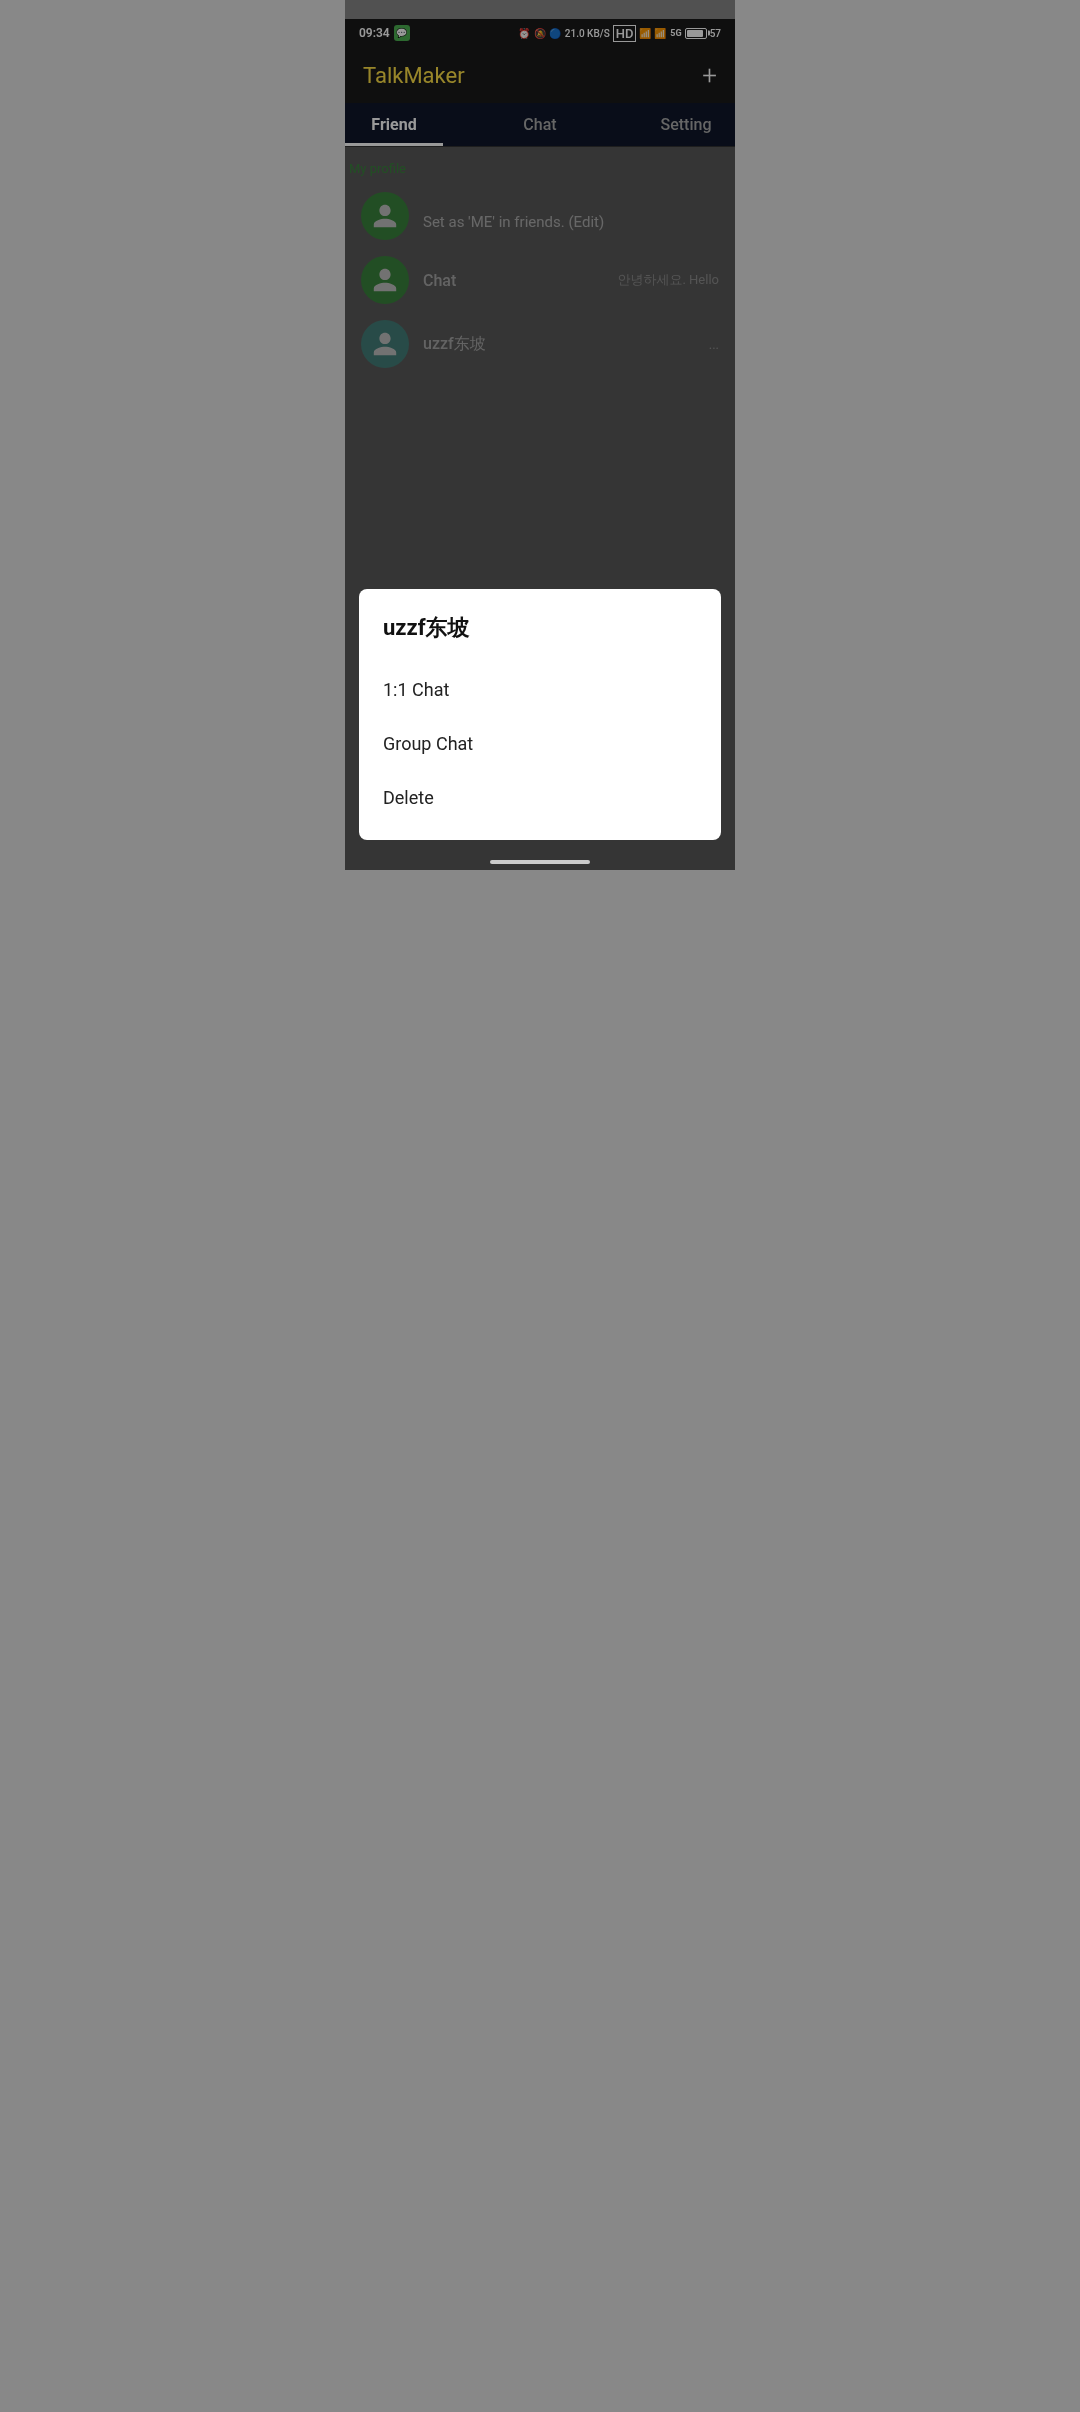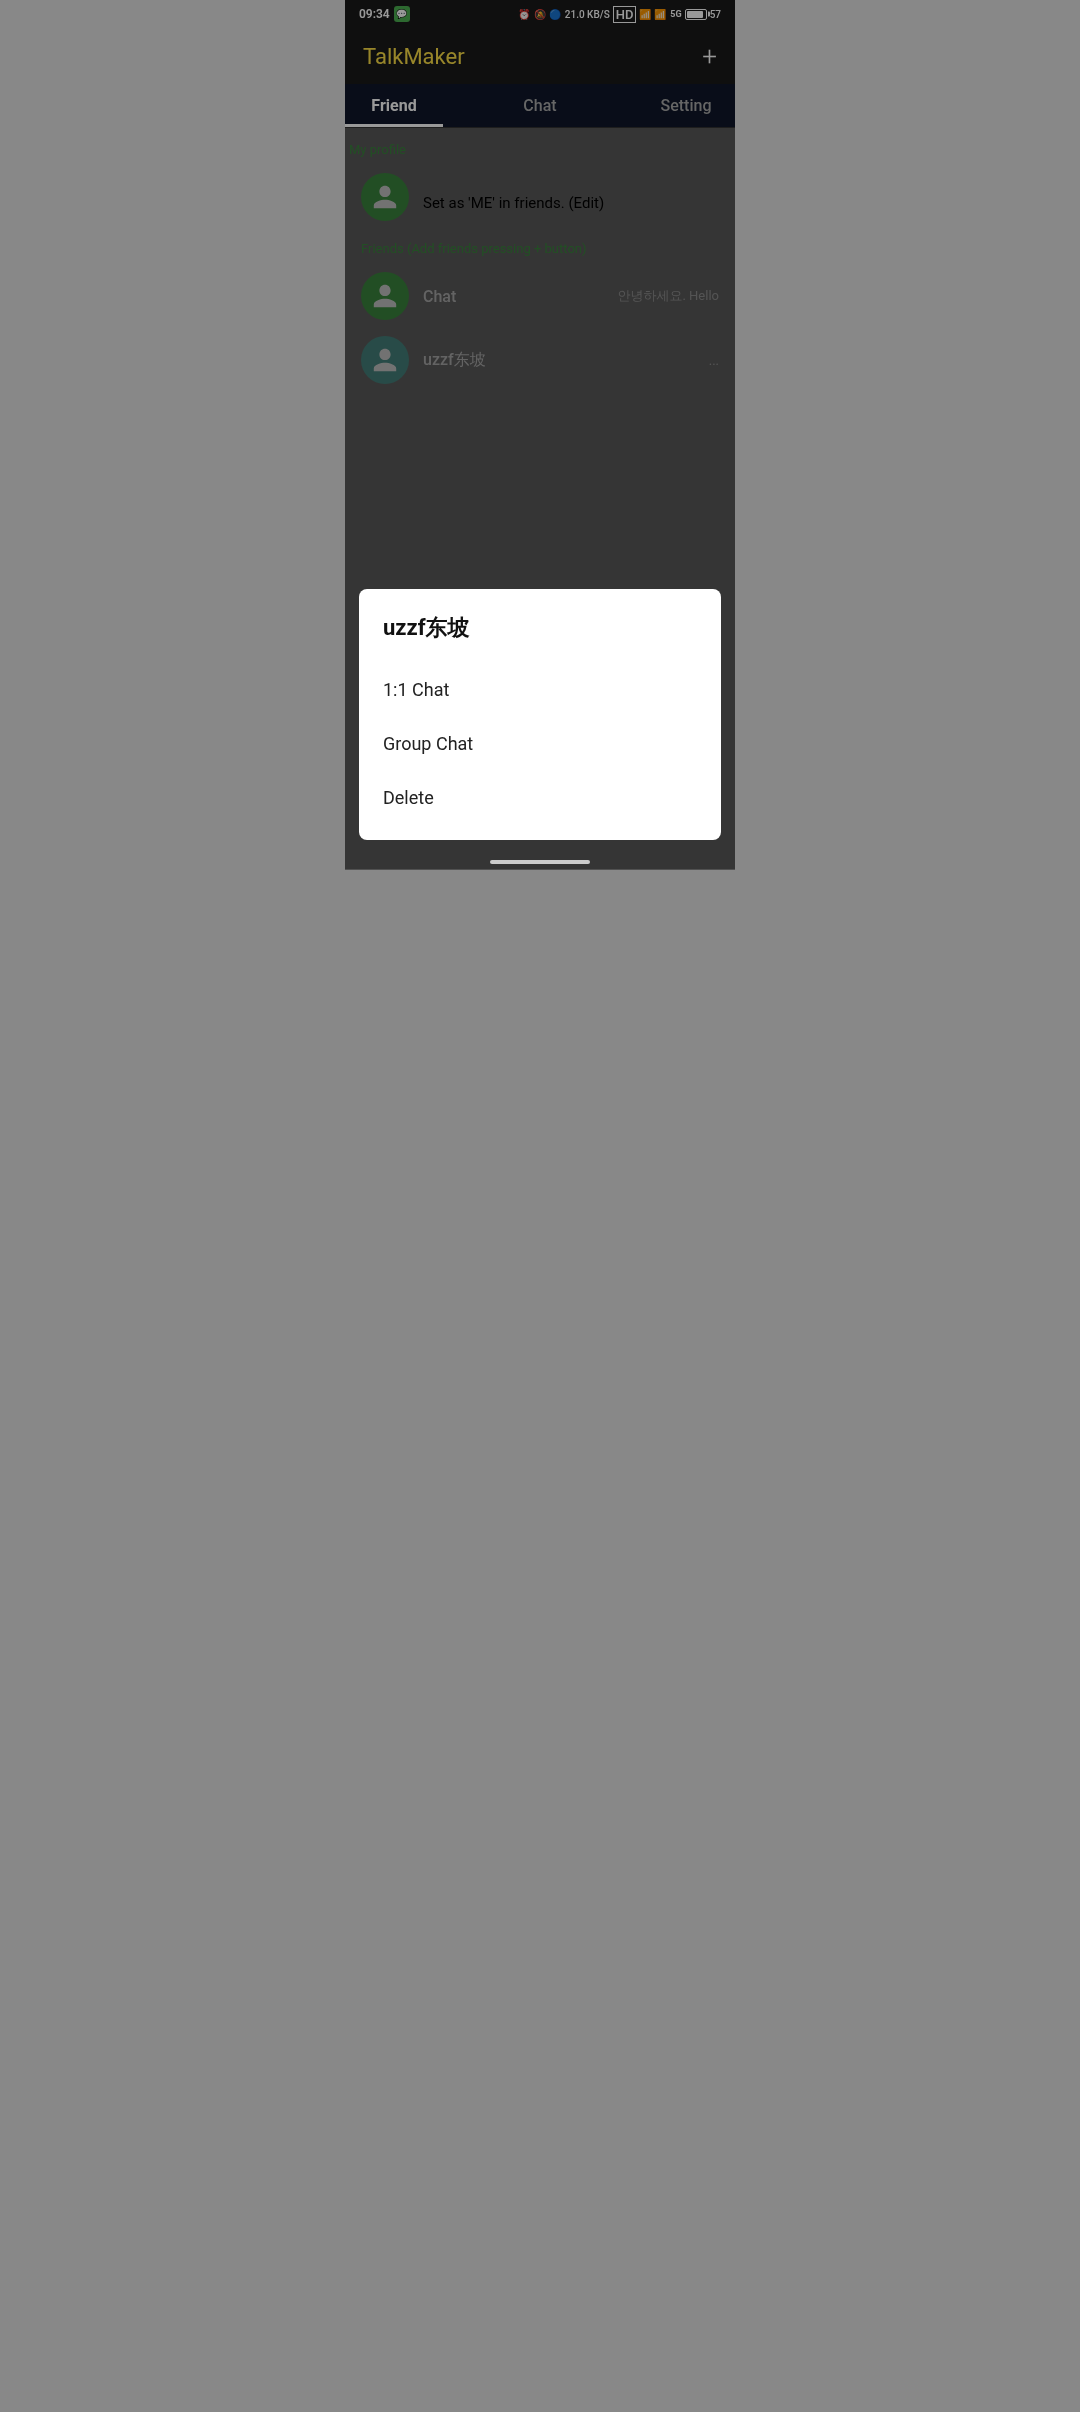--- a/index.html
+++ b/index.html
@@ -21,20 +21,21 @@
       height: 28px;
       display: flex;
       align-items: center;
       justify-content: space-between;
       padding: 0 14px;
       color: white;
       font-size: 11px;
       font-weight: 500;
       z-index: 1;
       position: relative;
+      margin-top: 19px;
     }
     .status-left { display: flex; align-items: center; gap: 4px; }
     .status-right { display: flex; align-items: center; gap: 3px; font-size: 10px; }
     .status-time { font-size: 12px; font-weight: 600; }
     .chat-icon {
       width: 16px; height: 16px;
       background: #4caf50;
       border-radius: 3px;
       display: inline-flex; align-items: center; justify-content: center;
       font-size: 9px; color: white;
@@ -148,21 +149,21 @@
       background: #4caf50;
       display: flex; align-items: center; justify-content: center;
       flex-shrink: 0;
     }
     .avatar-icon {
       width: 28px; height: 28px;
       fill: white;
     }
 
     .profile-text {
-      color: #000000;
+      color: #e5e5e5;
       font-size: 15px;
       margin-top: 12px;
     }
 
     .friends-label {
       color: #4caf50;
       font-size: 13px;
       padding: 12px 16px 8px 16px;
     }
 
@@ -276,21 +277,20 @@
   <div class="section-label">My profile</div>
   <div class="profile-row">
     <div class="avatar">
       <svg class="avatar-icon" viewBox="0 0 24 24">
         <path d="M12 12c2.7 0 4.8-2.1 4.8-4.8S14.7 2.4 12 2.4 7.2 4.5 7.2 7.2 9.3 12 12 12zm0 2.4c-3.2 0-9.6 1.6-9.6 4.8v2.4h19.2v-2.4c0-3.2-6.4-4.8-9.6-4.8z"></path>
       </svg>
     </div>
     <span class="profile-text">Set as 'ME' in friends. (Edit)</span>
   </div>
 
-  <div class="friends-label">Friends (Add friends pressing + button)</div>
 
   <div class="friend-row">
     <div class="avatar">
       <svg class="avatar-icon" viewBox="0 0 24 24">
         <path d="M12 12c2.7 0 4.8-2.1 4.8-4.8S14.7 2.4 12 2.4 7.2 4.5 7.2 7.2 9.3 12 12 12zm0 2.4c-3.2 0-9.6 1.6-9.6 4.8v2.4h19.2v-2.4c0-3.2-6.4-4.8-9.6-4.8z"></path>
       </svg>
     </div>
     <span class="friend-name">Chat</span>
     <span class="friend-preview">안녕하세요. Hello</span>
   </div>

